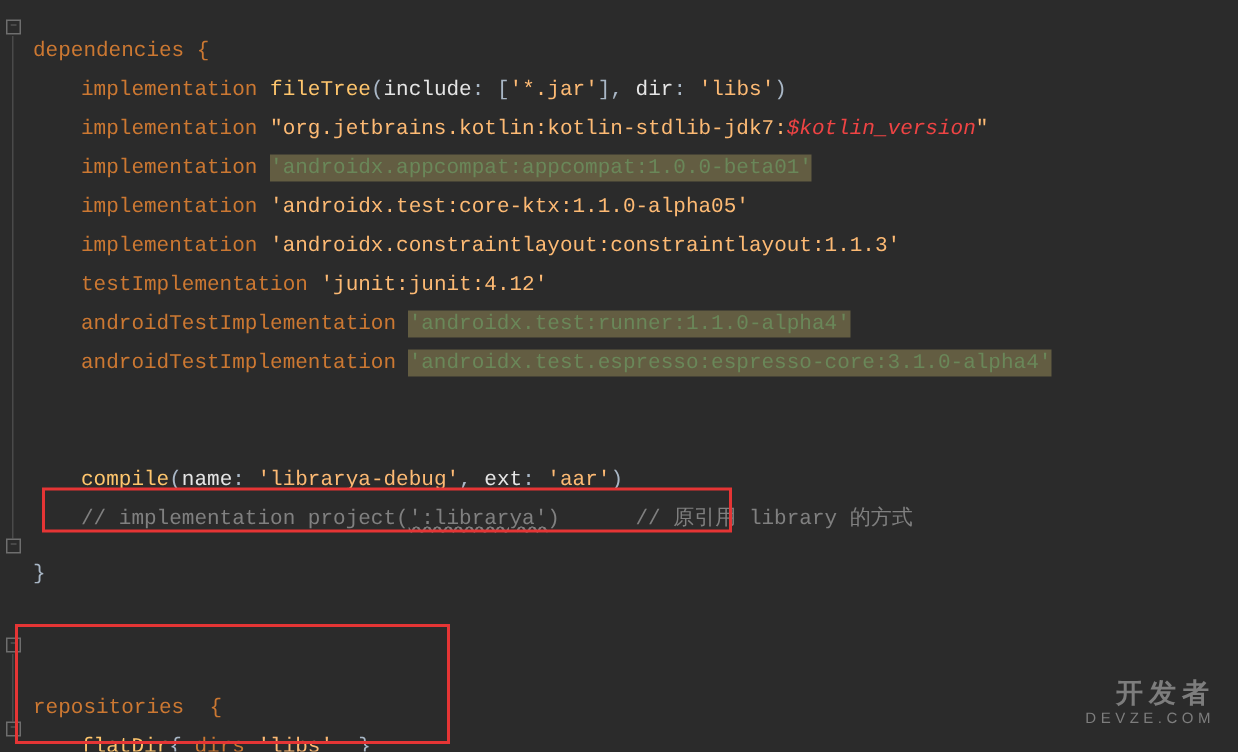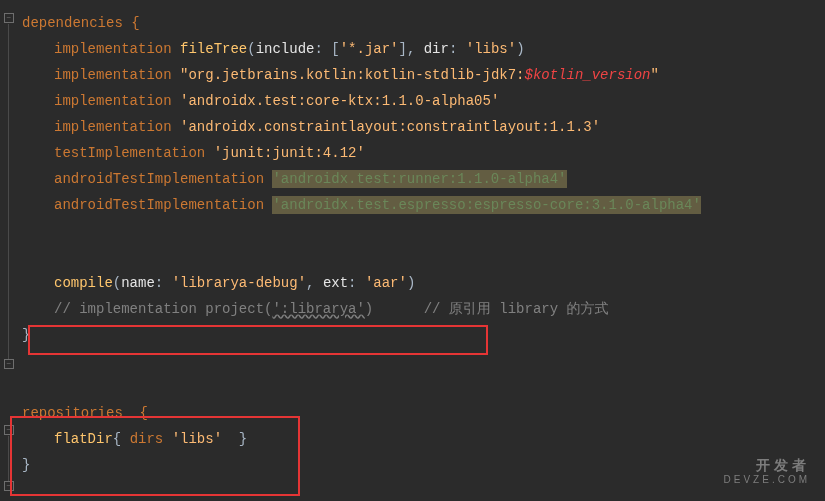--- a/index.html
+++ b/index.html
@@ -93,48 +93,49 @@
     .watermark {
       position: absolute;
       right: 15px;
       bottom: 15px;
       color: #7d7d7d;
       font-family: sans-serif;
       text-align: right;
       line-height: 1.2;
     }
     .watermark .cn {
-      font-size: 14px;
+      font-size: 18px;
       letter-spacing: 4px;
       font-weight: bold;
     }
     .watermark .en {
       font-size: 10px;
       letter-spacing: 3px;
     }
     .indent1 { padding-left: 32px; }
-    .indent0 { padding-left: 0px; }
+    .indent0 { padding-left: 0px; margin-top: 11px; }
   </style>
 </head>
 <body>
 
 <div class="editor">
   <div class="gutter">
     <div class="fold-marker" style="top:13px">−</div>
     <div class="fold-line" style="top:24px;height:338px"></div>
     <div class="fold-marker" style="top:359px">−</div>
     <div class="fold-marker" style="top:425px">−</div>
     <div class="fold-line" style="top:436px;height:48px"></div>
     <div class="fold-marker" style="top:481px">−</div>
   </div>
 
   <div class="code-content">
     <div class="line indent0"><span class="kw">dependencies {</span></div>
     <div class="line indent1"><span class="kw">implementation </span><span class="fn">fileTree</span><span>(</span><span class="param">include</span><span>: [</span><span class="str">'*.jar'</span><span>], </span><span class="param">dir</span><span>: </span><span class="str">'libs'</span><span>)</span></div>
     <div class="line indent1"><span class="kw">implementation </span><span class="str">"org.jetbrains.kotlin:kotlin-stdlib-jdk7:</span><span class="var">$kotlin_version</span><span class="str">"</span></div>
+    <div class="line indent1"><span class="kw">implementation </span><span class="hl">'androidx.appcompat:appcompat:1.0.0-beta01'</span></div>
     <div class="line indent1"><span class="kw">implementation </span><span class="str">'androidx.test:core-ktx:1.1.0-alpha05'</span></div>
     <div class="line indent1"><span class="kw">implementation </span><span class="str">'androidx.constraintlayout:constraintlayout:1.1.3'</span></div>
     <div class="line indent1"><span class="kw">testImplementation </span><span class="str">'junit:junit:4.12'</span></div>
     <div class="line indent1"><span class="kw">androidTestImplementation </span><span class="hl">'androidx.test:runner:1.1.0-alpha4'</span></div>
     <div class="line indent1"><span class="kw">androidTestImplementation </span><span class="hl">'androidx.test.espresso:espresso-core:3.1.0-alpha4'</span></div>
     <div class="line"></div>
     <div class="line"></div>
     <div class="line indent1"><span class="fn">compile</span><span>(</span><span class="param">name</span><span>: </span><span class="str">'librarya-debug'</span><span>, </span><span class="param">ext</span><span>: </span><span class="str">'aar'</span><span>)</span></div>
     <div class="line indent1"><span class="comment"><span>// implementation project(</span><span class="squiggle">':librarya'</span><span>)      // 原引用 library 的方式</span></span></div>
     <div class="line indent0"><span>}</span></div>

